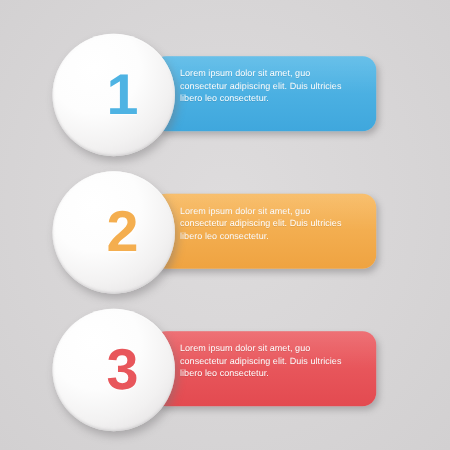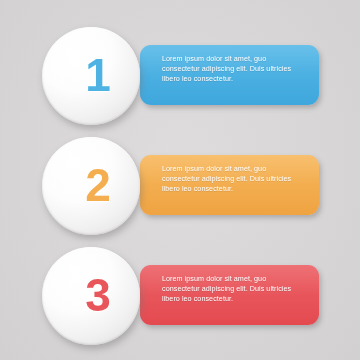--- a/index.html
+++ b/index.html
@@ -27,21 +27,21 @@
     width: 360px;
     height: 110px;
   }
   .step-row.row-1 { top: 16px; }
   .step-row.row-2 { top: 126px; }
   .step-row.row-3 { top: 236px; }
 
   
   .step-bar {
     position: absolute;
-    left: 140px;
+    left: 122px;
     top: 29px;
     width: 179px;
     height: 60px;
     border-radius: 11px;
     box-shadow: 2px 3px 5px rgba(120,118,119,0.45);
     overflow: hidden;
   }
   .step-bar .bar-sheen {
     position: absolute;
     left: 0; top: 0; right: 0; height: 50%;

